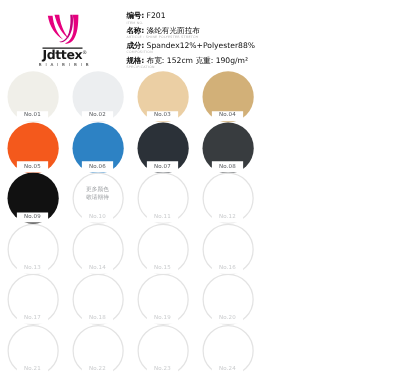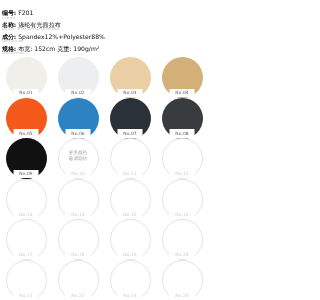--- a/index.html
+++ b/index.html
@@ -61,20 +61,35 @@
   .disc-note span { font-size:4.6px; color:#9fa2a5; line-height:6px;
                     font-family:"DejaVu Sans",sans-serif; }
 </style>
 </head>
 <body>
 
 <div class="page">
 
   <div class="header">
 
+    <div class="logo-box">
+      <span class="logo-mark">
+        <svg viewBox="0 0 44 34" width="34" height="26" xmlns="http://www.w3.org/2000/svg">
+          <path d="M4 2 C6 14, 12 22, 20 27 C13 20, 10 11, 9 2 Z" fill="#e6007e"></path>
+          <path d="M11 1 C14 13, 19 21, 26 26 C20 18, 17 10, 16 1 Z" fill="#e6007e"></path>
+          <path d="M30 1 C31 10, 30 18, 26 24 C22 30, 18 31, 16 29 C20 30, 24 26, 26 20 C28 13, 28 6, 27.5 1 Z" fill="#c2007a"></path>
+          <path d="M30 1 L36 1 C36 12, 35 21, 31 27 C28.5 30.5, 25 32, 22 31 C26 30, 29 26, 30.5 20 C31.8 14, 31 6, 30 1 Z" fill="#e6007e"></path>
+        </svg>
+      </span>
+      <span class="logo-word">
+        <span class="logo-text">Jdttex</span>
+        <span class="logo-reg">®</span>
+      </span>
+      <span class="logo-sub">B I A I B I B I B</span>
+    </div>
 
     <div class="spec-box">
 
       <div class="spec-row">
         <div class="spec-main">
           <span class="lbl">编号:</span>
           <span class="val">F201</span>
         </div>
         <div class="spec-en">ITEM NO.</div>
       </div>

